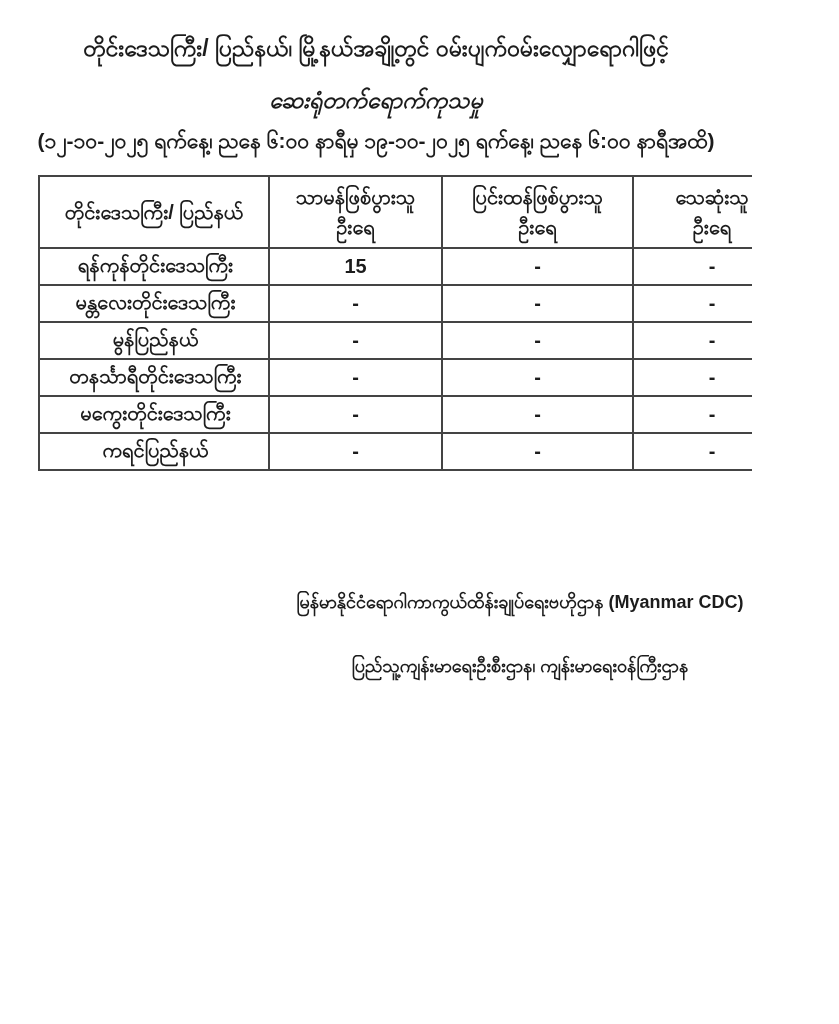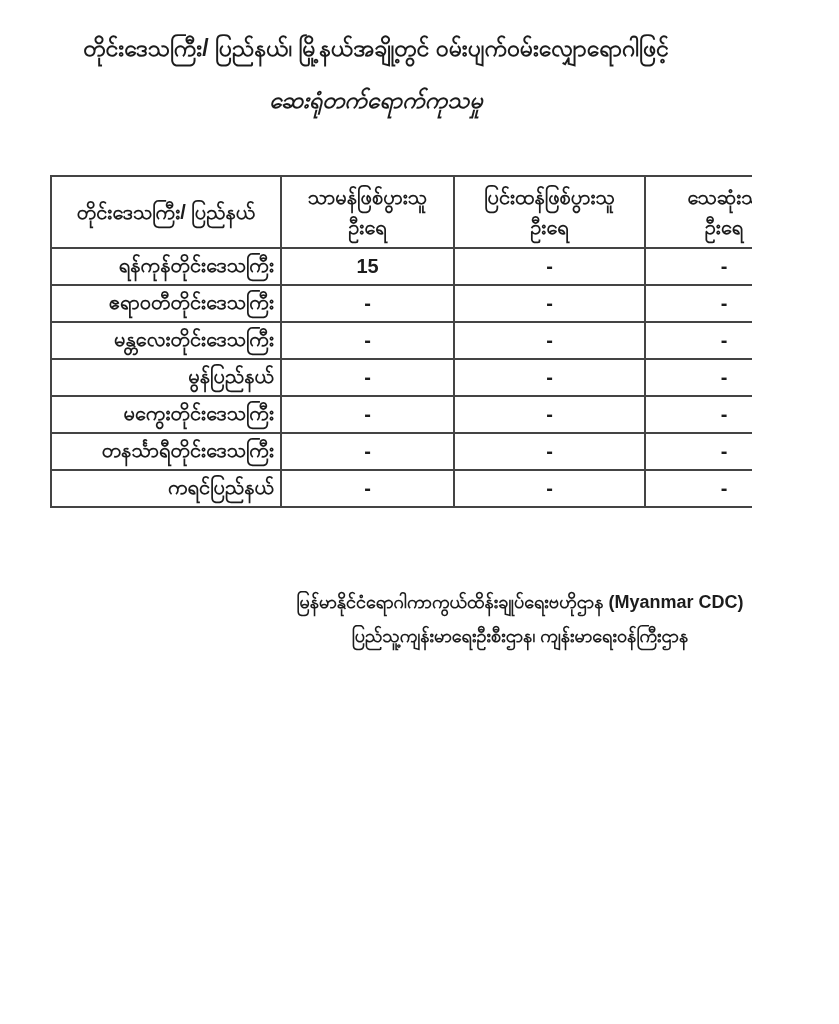--- a/index.html
+++ b/index.html
@@ -28,21 +28,21 @@
     line-height: 36px;
     font-style: italic;
   }
   .date-line {
     position: absolute; top: 124px; left: 30px; right: 30px;
     text-align: center;
     font-size: 21px; font-weight: 600;
     line-height: 34px;
   }
   table.case-table {
-    position: absolute; top: 175px; left: 50px;
+    position: absolute; top: 175px; left: 38px;
     width: 752px;
     border-collapse: collapse;
     table-layout: fixed;
   }
   .case-table col.c1 { width: 230px; }
   .case-table col.c2 { width: 173px; }
   .case-table col.c3 { width: 191px; }
   .case-table col.c4 { width: 158px; }
   .case-table th, .case-table td {
     border: 2px solid #444444;
@@ -55,37 +55,38 @@
     text-align: center; vertical-align: middle;
     line-height: 30px;
     padding: 2px 4px;
   }
   .case-table td {
     height: 37px;
     font-size: 20px; font-weight: 600;
     vertical-align: middle;
     padding: 1px 6px;
   }
-  .case-table td.region { text-align: right; padding-left: 9px; }
+  .case-table td.region { text-align: center; padding-left: 9px; }
   .case-table td.val { text-align: center; }
   .footer-block {
     position: absolute; top: 586px; left: 240px; width: 560px;
     text-align: center;
     font-size: 18px; font-weight: 700;
   }
   .footer-block .f-line { line-height: 32px; }
-  .footer-block .f-line + .f-line { margin-top: 2px; }
+  .footer-block .f-line + .f-line { margin-top: 32px; }
 </style>
 </head>
 <body>
 
 <div class="doc">
 
   <div class="title-line1">တိုင်းဒေသကြီး/ ပြည်နယ်၊ မြို့နယ်အချို့တွင် ဝမ်းပျက်ဝမ်းလျှောရောဂါဖြင့်</div>
   <div class="title-line2">ဆေးရုံတက်ရောက်ကုသမှု</div>
+  <div class="date-line">(၁၂-၁၀-၂၀၂၅ ရက်နေ့၊ ညနေ ၆:၀၀ နာရီမှ ၁၉-၁၀-၂၀၂၅ ရက်နေ့၊ ညနေ ၆:၀၀ နာရီအထိ)</div>
 
   <table class="case-table">
     <colgroup>
       <col class="c1">
         <col class="c2">
         <col class="c3">
         <col class="c4">
     </colgroup>
     <thead>
       <tr>
@@ -107,45 +108,39 @@
       </tr>
     </thead>
     <tbody>
       <tr>
         <td class="region">ရန်ကုန်တိုင်းဒေသကြီး</td>
         <td class="val">15</td>
         <td class="val">-</td>
         <td class="val">-</td>
       </tr>
       <tr>
-        <td class="region">ဧရာဝတီတိုင်းဒေသကြီး</td>
-        <td class="val">-</td>
-        <td class="val">-</td>
-        <td class="val">-</td>
-      </tr>
-      <tr>
         <td class="region">မန္တလေးတိုင်းဒေသကြီး</td>
         <td class="val">-</td>
         <td class="val">-</td>
         <td class="val">-</td>
       </tr>
       <tr>
         <td class="region">မွန်ပြည်နယ်</td>
         <td class="val">-</td>
         <td class="val">-</td>
         <td class="val">-</td>
       </tr>
       <tr>
-        <td class="region">မကွေးတိုင်းဒေသကြီး</td>
+        <td class="region">တနင်္သာရီတိုင်းဒေသကြီး</td>
         <td class="val">-</td>
         <td class="val">-</td>
         <td class="val">-</td>
       </tr>
       <tr>
-        <td class="region">တနင်္သာရီတိုင်းဒေသကြီး</td>
+        <td class="region">မကွေးတိုင်းဒေသကြီး</td>
         <td class="val">-</td>
         <td class="val">-</td>
         <td class="val">-</td>
       </tr>
       <tr>
         <td class="region">ကရင်ပြည်နယ်</td>
         <td class="val">-</td>
         <td class="val">-</td>
         <td class="val">-</td>
       </tr>

